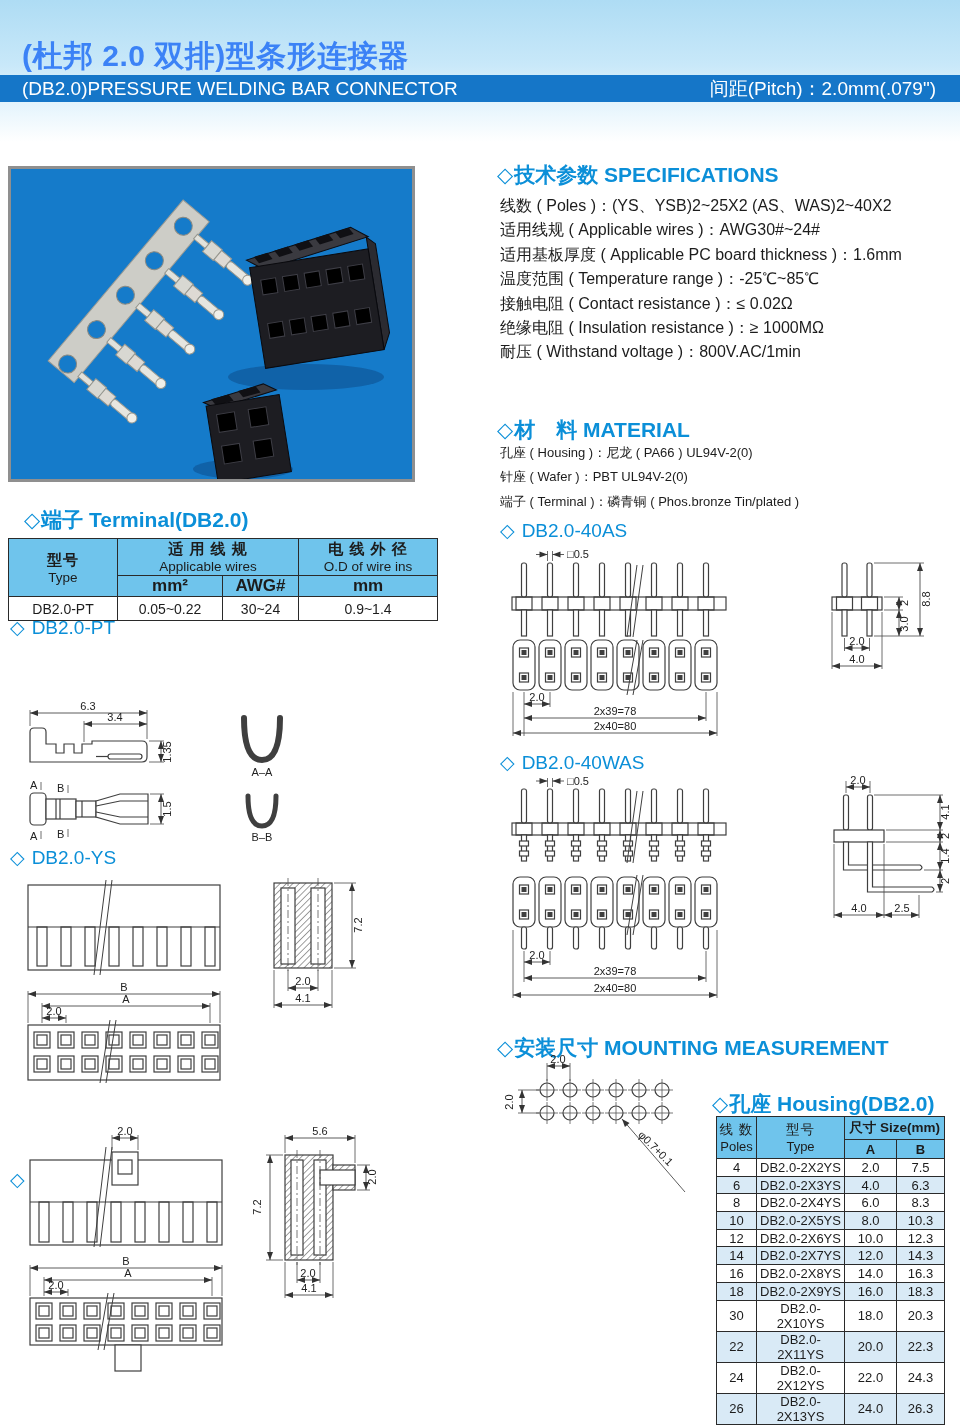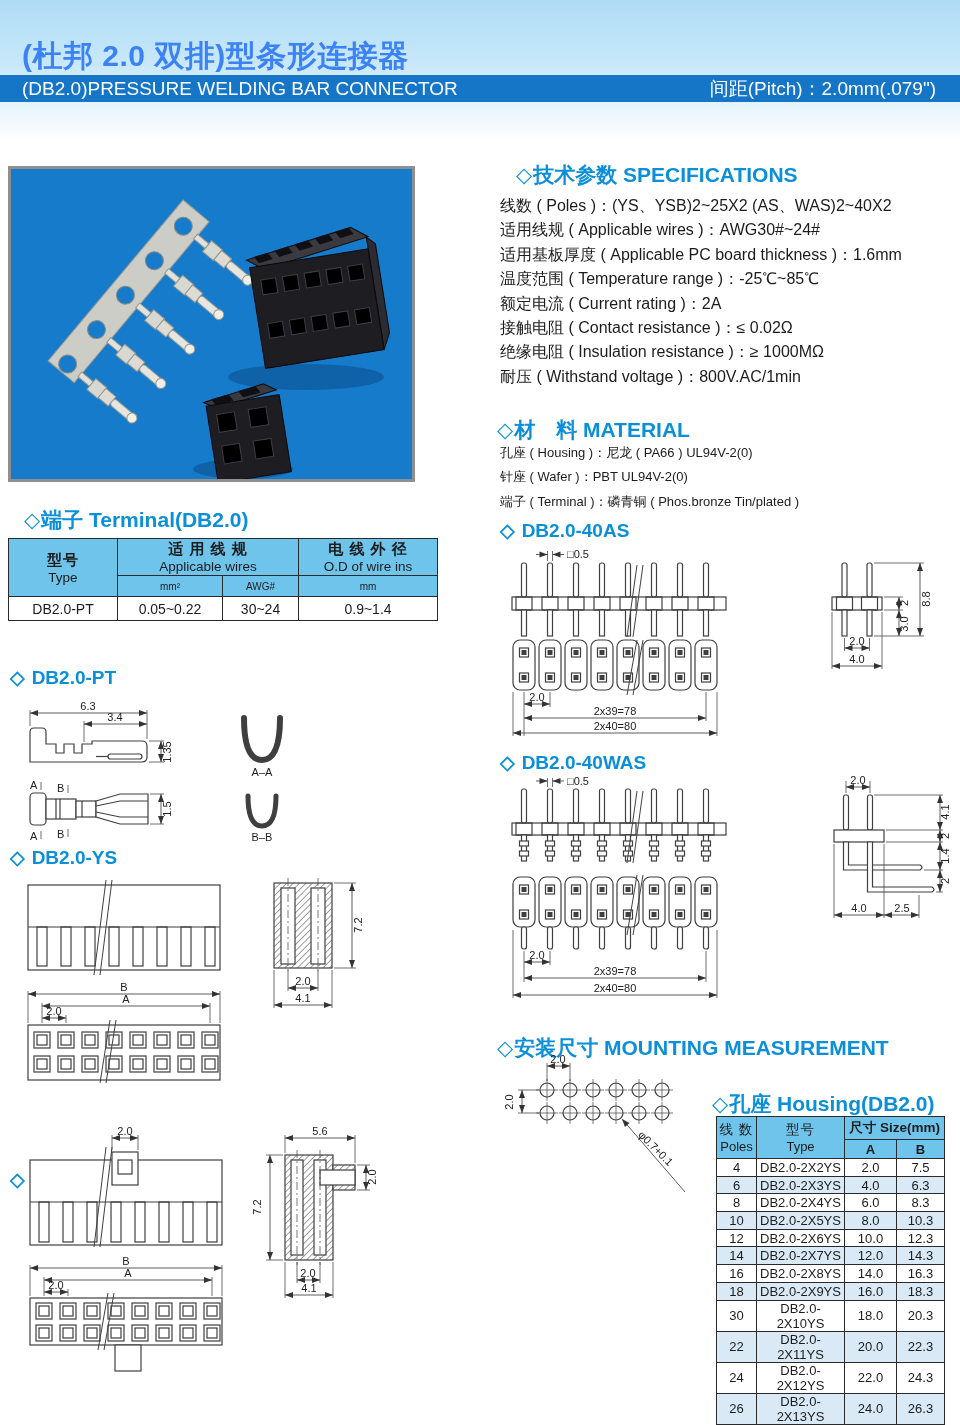--- a/index.html
+++ b/index.html
@@ -11,36 +11,36 @@
     background:linear-gradient(180deg,#aedcf4 0%,#c8e8f9 45%,#ffffff 100%)}
   .page-title{position:absolute;left:22px;top:36px;font-size:30px;font-weight:bold;color:#3b82f6;letter-spacing:.5px;white-space:nowrap}
   .blue-bar{position:absolute;left:0;top:75px;width:960px;height:27px;background:#1576c8;color:#fff;font-size:19px;line-height:27px}
   .bar-left{position:absolute;left:22px;white-space:nowrap}
   .bar-right{position:absolute;right:24px;white-space:nowrap}
   
   .photo-frame{position:absolute;left:8px;top:166px;width:407px;height:316px;border:3px solid #8f8f8f;background:#157bca}
   
   .sec-h{position:absolute;font-size:21px;font-weight:bold;color:#0b8fd8;white-space:nowrap}
   .sec-h .dia{font-weight:400;margin-right:1px}
-  .model-h{position:absolute;font-size:19px;font-weight:700;color:#0b8fd8;white-space:nowrap}
+  .model-h{position:absolute;font-size:19px;font-weight:400;color:#0b8fd8;white-space:nowrap}
   .model-h .dia{margin-right:7px}
   
   .spec-lines{position:absolute;left:500px;top:194px;width:460px;font-size:16px}
   .spec-lines .line{line-height:24.4px;white-space:nowrap}
   .mat-lines{position:absolute;left:500px;top:441px;width:460px;font-size:13px}
   .mat-lines .line{line-height:24.4px;white-space:nowrap}
   
   table{border-collapse:collapse;table-layout:fixed}
   th,td{border:1px solid #2a2a2a;text-align:center;vertical-align:middle;overflow:hidden}
   thead th{background:#6fc4ec}
   .terminal-table{position:absolute;left:8px;top:538px;width:429px}
   .terminal-table .cn{display:block;font-size:15px;font-weight:bold;letter-spacing:1px}
   .terminal-table .en{display:block;font-size:13.5px;font-weight:normal}
   .terminal-table thead tr.r1 th{height:37px}
-  .terminal-table thead tr.r2 th{height:21px;font-size:10px;font-weight:normal}
+  .terminal-table thead tr.r2 th{height:21px;font-size:17px;font-weight:bold}
   .terminal-table tbody td{height:24px;font-size:14px}
   .housing-table{position:absolute;left:716px;top:1116px;width:229px}
   .housing-table .cn{display:block;font-size:13.5px;font-weight:normal;letter-spacing:1px}
   .housing-table .en{display:block;font-size:13px;font-weight:normal}
   .housing-table thead tr.r1 th{height:23px;font-size:13.5px}
   .housing-table thead tr.r2 th{height:19px;font-size:13px;font-weight:bold}
   .housing-table tbody td{height:17.7px;font-size:13px}
   .housing-table tbody tr:nth-child(even){background:#d9eaf6}
   
   svg text{font-family:"Liberation Sans",sans-serif;font-size:11px;fill:#222}
@@ -174,21 +174,21 @@
 
   <tr>
       <td>DB2.0-PT</td>
       <td>0.05~0.22</td>
       <td>30~24</td>
       <td>0.9~1.4</td>
     </tr>
     </tbody>
 </table>
 
-<div class="model-h" style="left:10px;top:666px">
+<div class="model-h" style="left:10px;top:616px">
   <span class="dia">◇</span><span>DB2.0-PT</span>
 </div>
 
 <svg class="abs" style="left:8px;top:660px" width="310" height="185">
   <g>
     <path class="lnf" d="M22,102 L22,72 Q22,68 26,68 L34,68 Q38,68 38,72 L38,84 L48,84 L48,93 L56,93 L56,84 L66,84 L66,93 L74,93 L74,84 L84,84 L84,81 L134,81 Q139,81 139,86 L139,97 Q139,102 134,102 Z"></path>
     <rect class="ln" x="100" y="94" width="34" height="5" rx="2.5"></rect>
     <line class="ln" x1="100" y1="96.5" x2="88" y2="96.5"></line>
   </g>
   <line class="ext" x1="22" y1="66" x2="22" y2="50"></line>
@@ -425,30 +425,29 @@
   <text class="dt" x="118" y="140">B</text>
   <line class="ext" x1="36" y1="171" x2="36" y2="152"></line>
     <line class="ext" x1="204" y1="171" x2="204" y2="152"></line>
   <line class="dim" x1="36" y1="155" x2="204" y2="155" marker-start="url(#ar)" marker-end="url(#ar)"></line>
   <text class="dt" x="120" y="152">A</text>
   <line class="ext" x1="60" y1="171" x2="60" y2="164"></line>
   <line class="dim" x1="36" y1="167" x2="60" y2="167" marker-start="url(#ar)" marker-end="url(#ar)"></line>
   <text class="dt" x="48" y="164">2.0</text>
 </svg>
 
-<div class="sec-h" style="left:516px;top:161px">
+<div class="sec-h" style="left:497px;top:161px">
   <span class="dia">◇</span><span>技术参数 SPECIFICATIONS</span>
 </div>
 <div class="spec-lines">
 
 <div class="line">线数 ( Poles )：(YS、YSB)2~25X2 (AS、WAS)2~40X2</div>
     <div class="line">适用线规 ( Applicable wires )：AWG30#~24#</div>
     <div class="line">适用基板厚度 ( Applicable PC board thickness )：1.6mm</div>
     <div class="line">温度范围 ( Temperature range )：-25℃~85℃</div>
-    <div class="line">额定电流 ( Current rating )：2A</div>
     <div class="line">接触电阻 ( Contact resistance )：≤ 0.02Ω</div>
     <div class="line">绝缘电阻 ( Insulation resistance )：≥ 1000MΩ</div>
     <div class="line">耐压 ( Withstand voltage )：800V.AC/1min</div>
   </div>
 
 <div class="sec-h" style="left:497px;top:416px">
   <span class="dia">◇</span><span>材　料 MATERIAL</span>
 </div>
 <div class="mat-lines">
 

